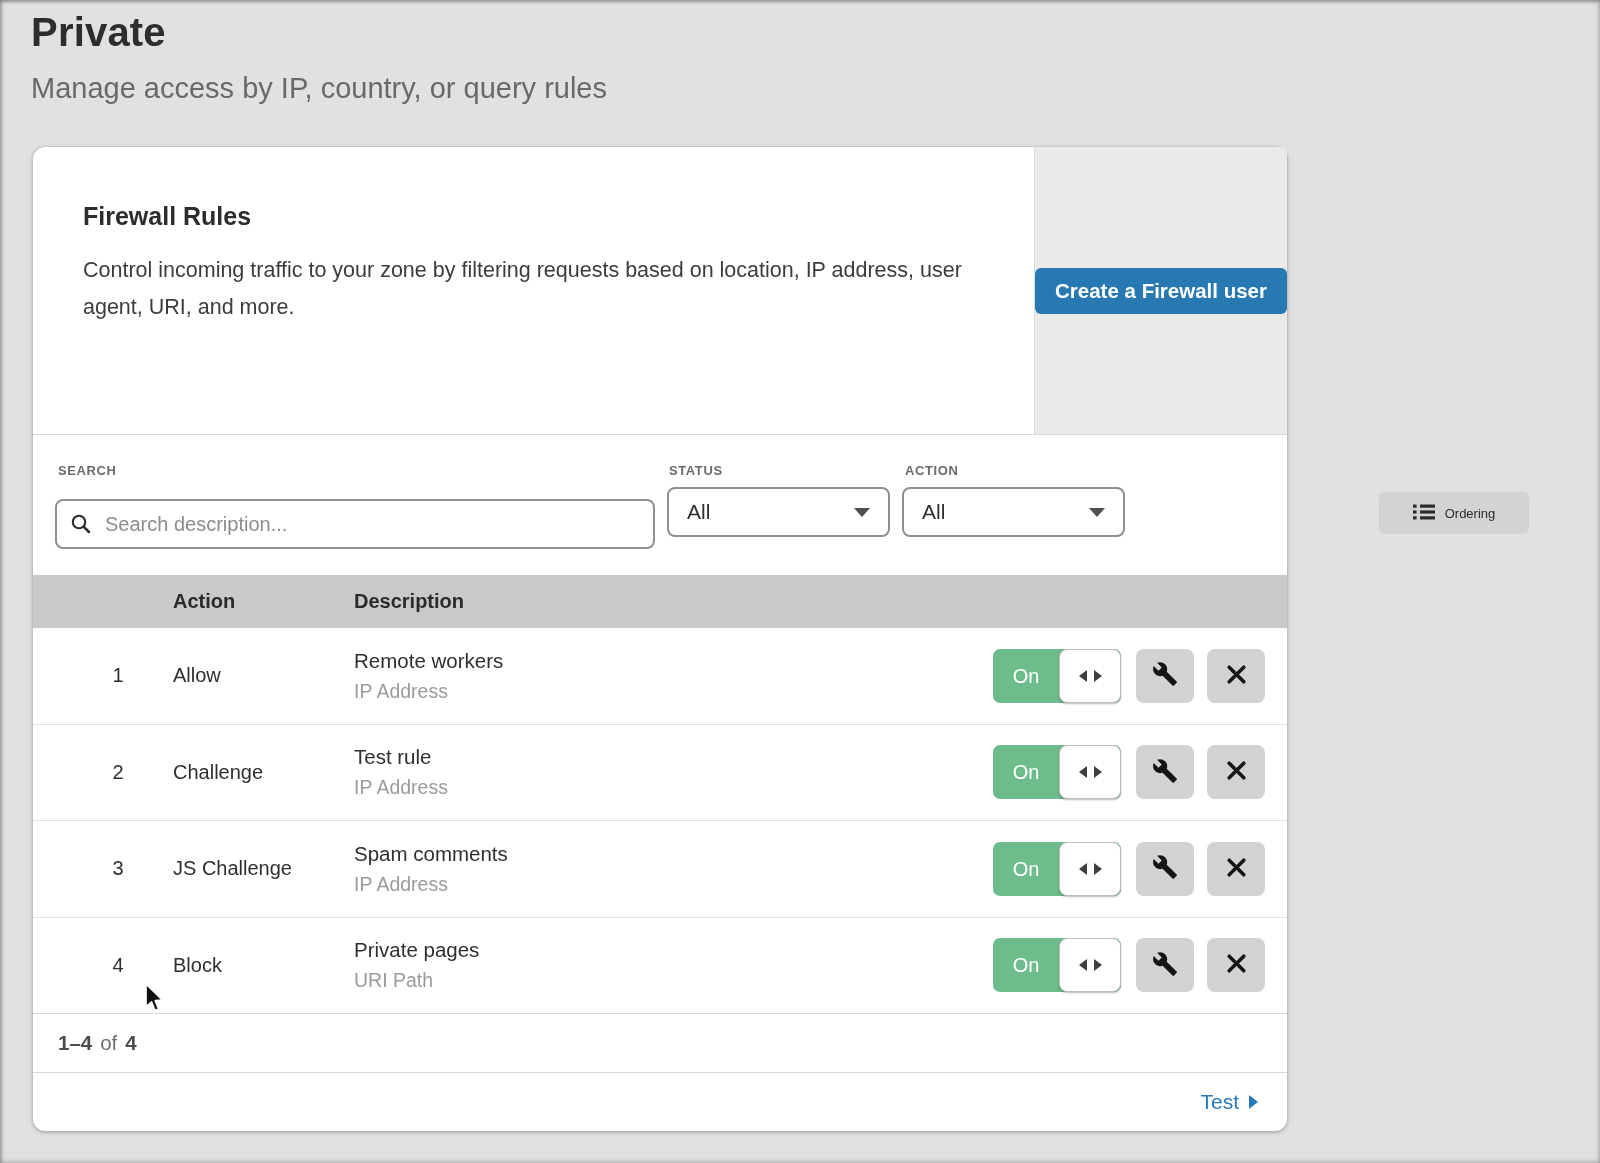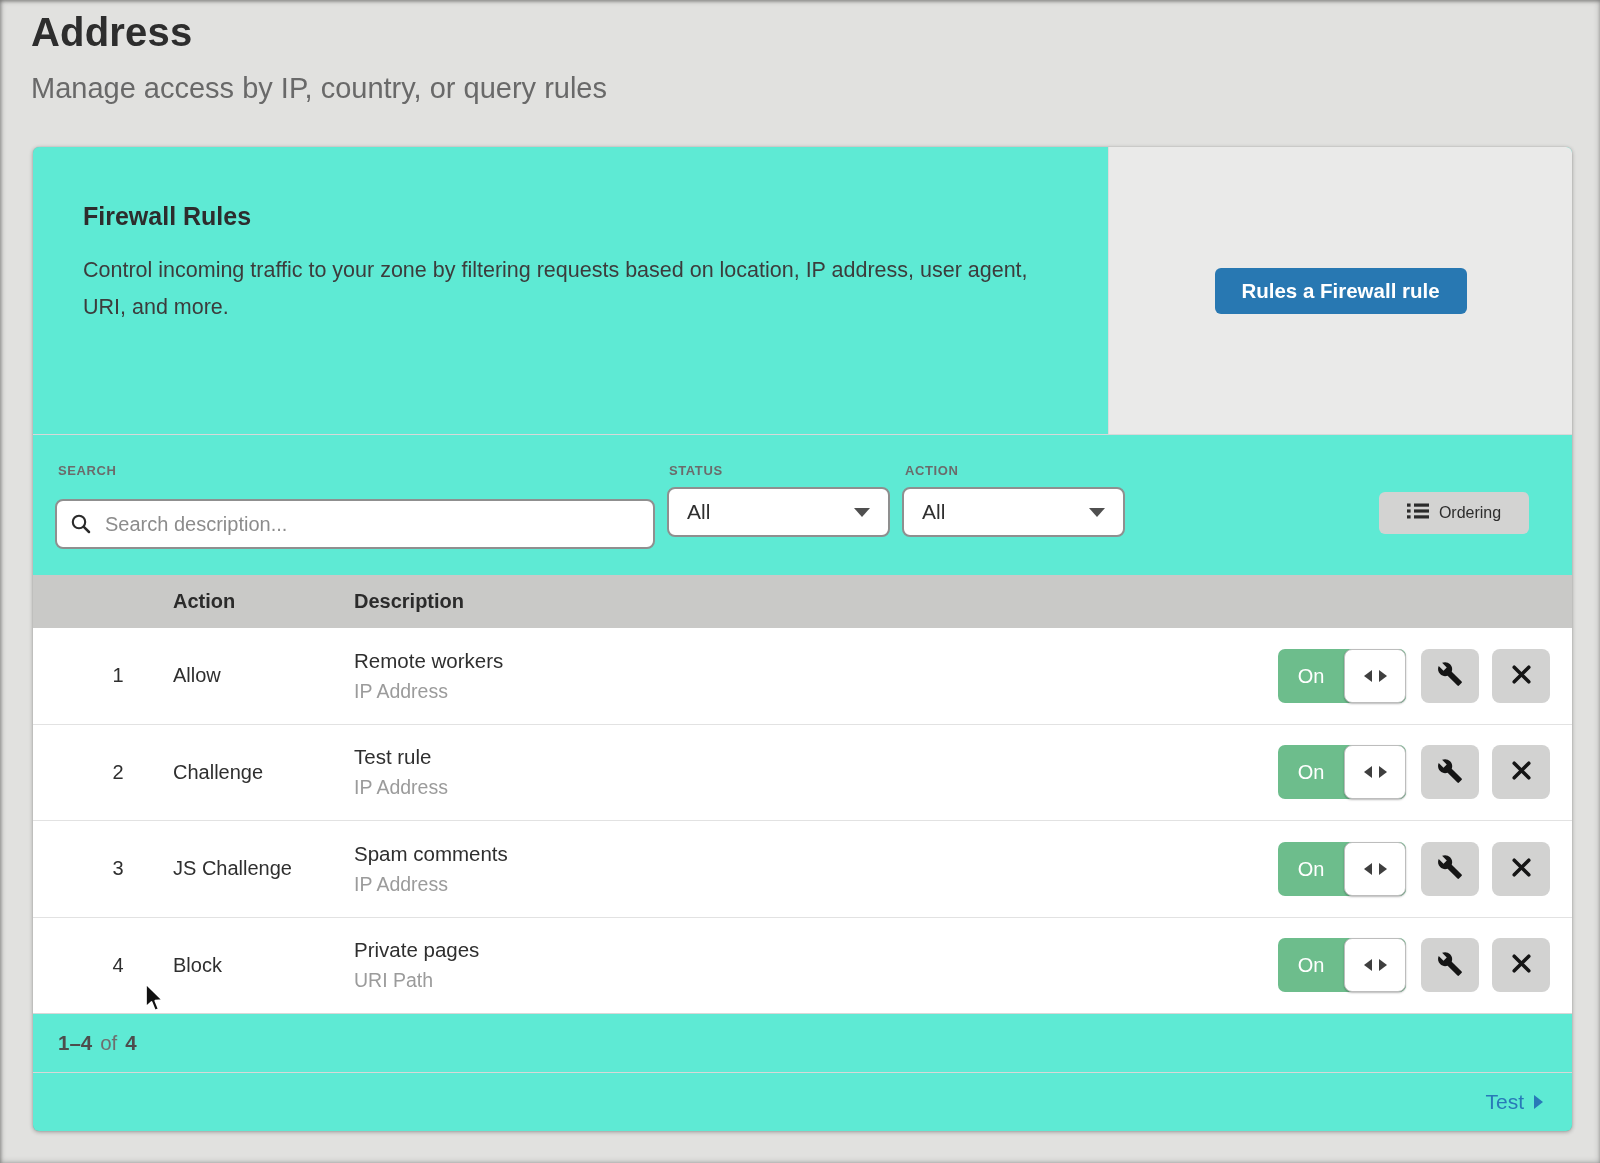--- a/index.html
+++ b/index.html
@@ -12,22 +12,22 @@
   }
   .vignette { position:absolute; inset:0; z-index:90; pointer-events:none;
     box-shadow: inset 0 0 6px rgba(0,0,0,.28), inset 0 2px 3px rgba(0,0,0,.20), inset 2px 0 3px rgba(0,0,0,.12); }
 
   
   .page-head { padding:10px 0 0 31px; }
   .page-title { margin:0; font-size:40px; font-weight:700; color:#2d2d2d; letter-spacing:.2px; }
   .page-subtitle { margin:17px 0 0; font-size:29px; font-weight:400; color:#696969; }
 
   
-  .card { position:absolute; left:33px; top:147px; width:1539px; height:984px;
-    background:#5eead4; border-radius:6px;
+  .card { position:absolute; left:33px; top:147px; width:1254px; height:984px;
+    background:#ffffff; border-radius:12px;
     box-shadow:0 1px 4px rgba(0,0,0,.32), 0 0 1px rgba(0,0,0,.2);
     display:flex; flex-direction:column; }
 
   .card-top { height:288px; flex-shrink:0; border-bottom:1px solid #d8d8d8; display:flex; }
   .card-top-left { width:1075px; padding:55px 60px 0 50px; }
   .card-heading { margin:0; font-size:25px; font-weight:700; color:#2d2d2d; }
   .card-desc { margin:21px 0 0; font-size:21.5px; line-height:37px; color:#3c3c3c; max-width:960px; }
   .card-note { margin:31px 0 0; font-size:21.5px; font-weight:700; color:#2d2d2d; }
   .card-top-right { flex:1; background:#eaeae9; border-left:1px solid #dcdcdc;
     border-top-right-radius:6px; display:flex; align-items:center; justify-content:center; }
@@ -46,21 +46,21 @@
   .select-box { position:absolute; top:52px; height:50px; background:#fff; cursor:pointer;
     border:2px solid #8f8f8f; border-radius:8px; display:flex; align-items:center;
     justify-content:space-between; padding:8px 18px; font-size:21px; color:#2f2f2f; }
   .sel-status { left:634px; width:223px; }
   .sel-action { left:869px; width:223px; }
   .caret { width:0; height:0; border-left:8px solid transparent; border-right:8px solid transparent;
     border-top:9px solid #4f4f4f; }
   .ordering-btn { position:absolute; left:1346px; top:57px; width:150px; height:42px;
     background:#d3d3d2; border:none; border-radius:6px; cursor:pointer;
     display:flex; align-items:center; justify-content:center; gap:10px;
-    font-size:16px; color:#2d2d2d; font-family:inherit; }
+    font-size:13px; color:#2d2d2d; font-family:inherit; }
 
   
   .table-head { height:53px; flex-shrink:0; background:#c9c9c7; display:flex; align-items:center;
     font-size:20px; font-weight:700; color:#2b2b2b; }
   .col-num { width:140px; padding-left:30px; text-align:center; flex-shrink:0; }
   .col-action { width:181px; flex-shrink:0; }
   .col-desc { flex:1; min-width:0; }
   .rows { flex:1; display:flex; flex-direction:column; min-height:0; }
   .trow { flex:1; display:flex; align-items:center; font-size:20px; background:#fff; }
   .trow + .trow { border-top:1px solid #e2e2e2; }
@@ -92,33 +92,33 @@
     text-decoration:none; cursor:pointer; }
   .help-tri { width:0; height:0; border-top:7px solid transparent; border-bottom:7px solid transparent;
     border-left:9px solid #2879b8; }
 
   .cursor { position:absolute; left:141px; top:982px; z-index:95; pointer-events:none; }
 </style>
 </head>
 <body>
 
 <div class="page-head">
-  <h1 class="page-title">Address</h1>
+  <h1 class="page-title">Private</h1>
   <p class="page-subtitle">Manage access by IP, country, or query rules</p>
 </div>
 
 <div class="card">
 
   <section class="card-top">
     <div class="card-top-left">
       <h2 class="card-heading">Firewall Rules</h2>
       <p class="card-desc">Control incoming traffic to your zone by filtering requests based on location, IP address, user agent, URI, and more.</p>
     </div>
     <div class="card-top-right">
-      <button class="create-btn">Rules a Firewall rule</button>
+      <button class="create-btn">Create a Firewall user</button>
     </div>
   </section>
 
   <section class="filter-bar">
     <span class="flabel lab-search">SEARCH</span>
     <div class="search-wrap">
       <span class="search-icon">
         <svg width="24" height="24" viewBox="0 0 24 24">
             <circle cx="10" cy="10" r="6.2" fill="none" stroke="#2b2b2b" stroke-width="2.1"></circle>
             <line x1="14.8" y1="14.8" x2="20" y2="20" stroke="#2b2b2b" stroke-width="2.5" stroke-linecap="round"></line>

